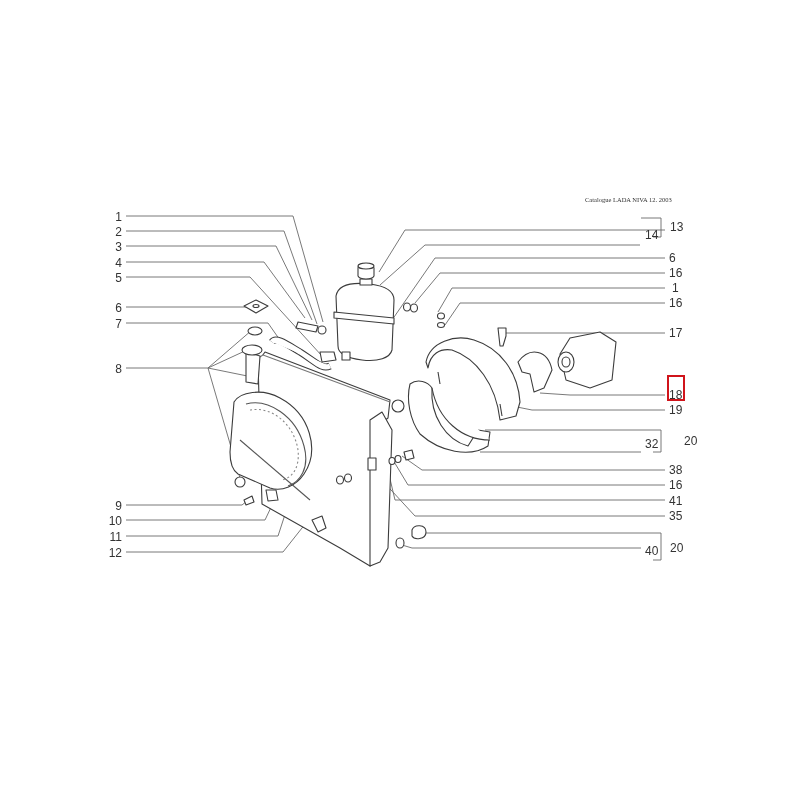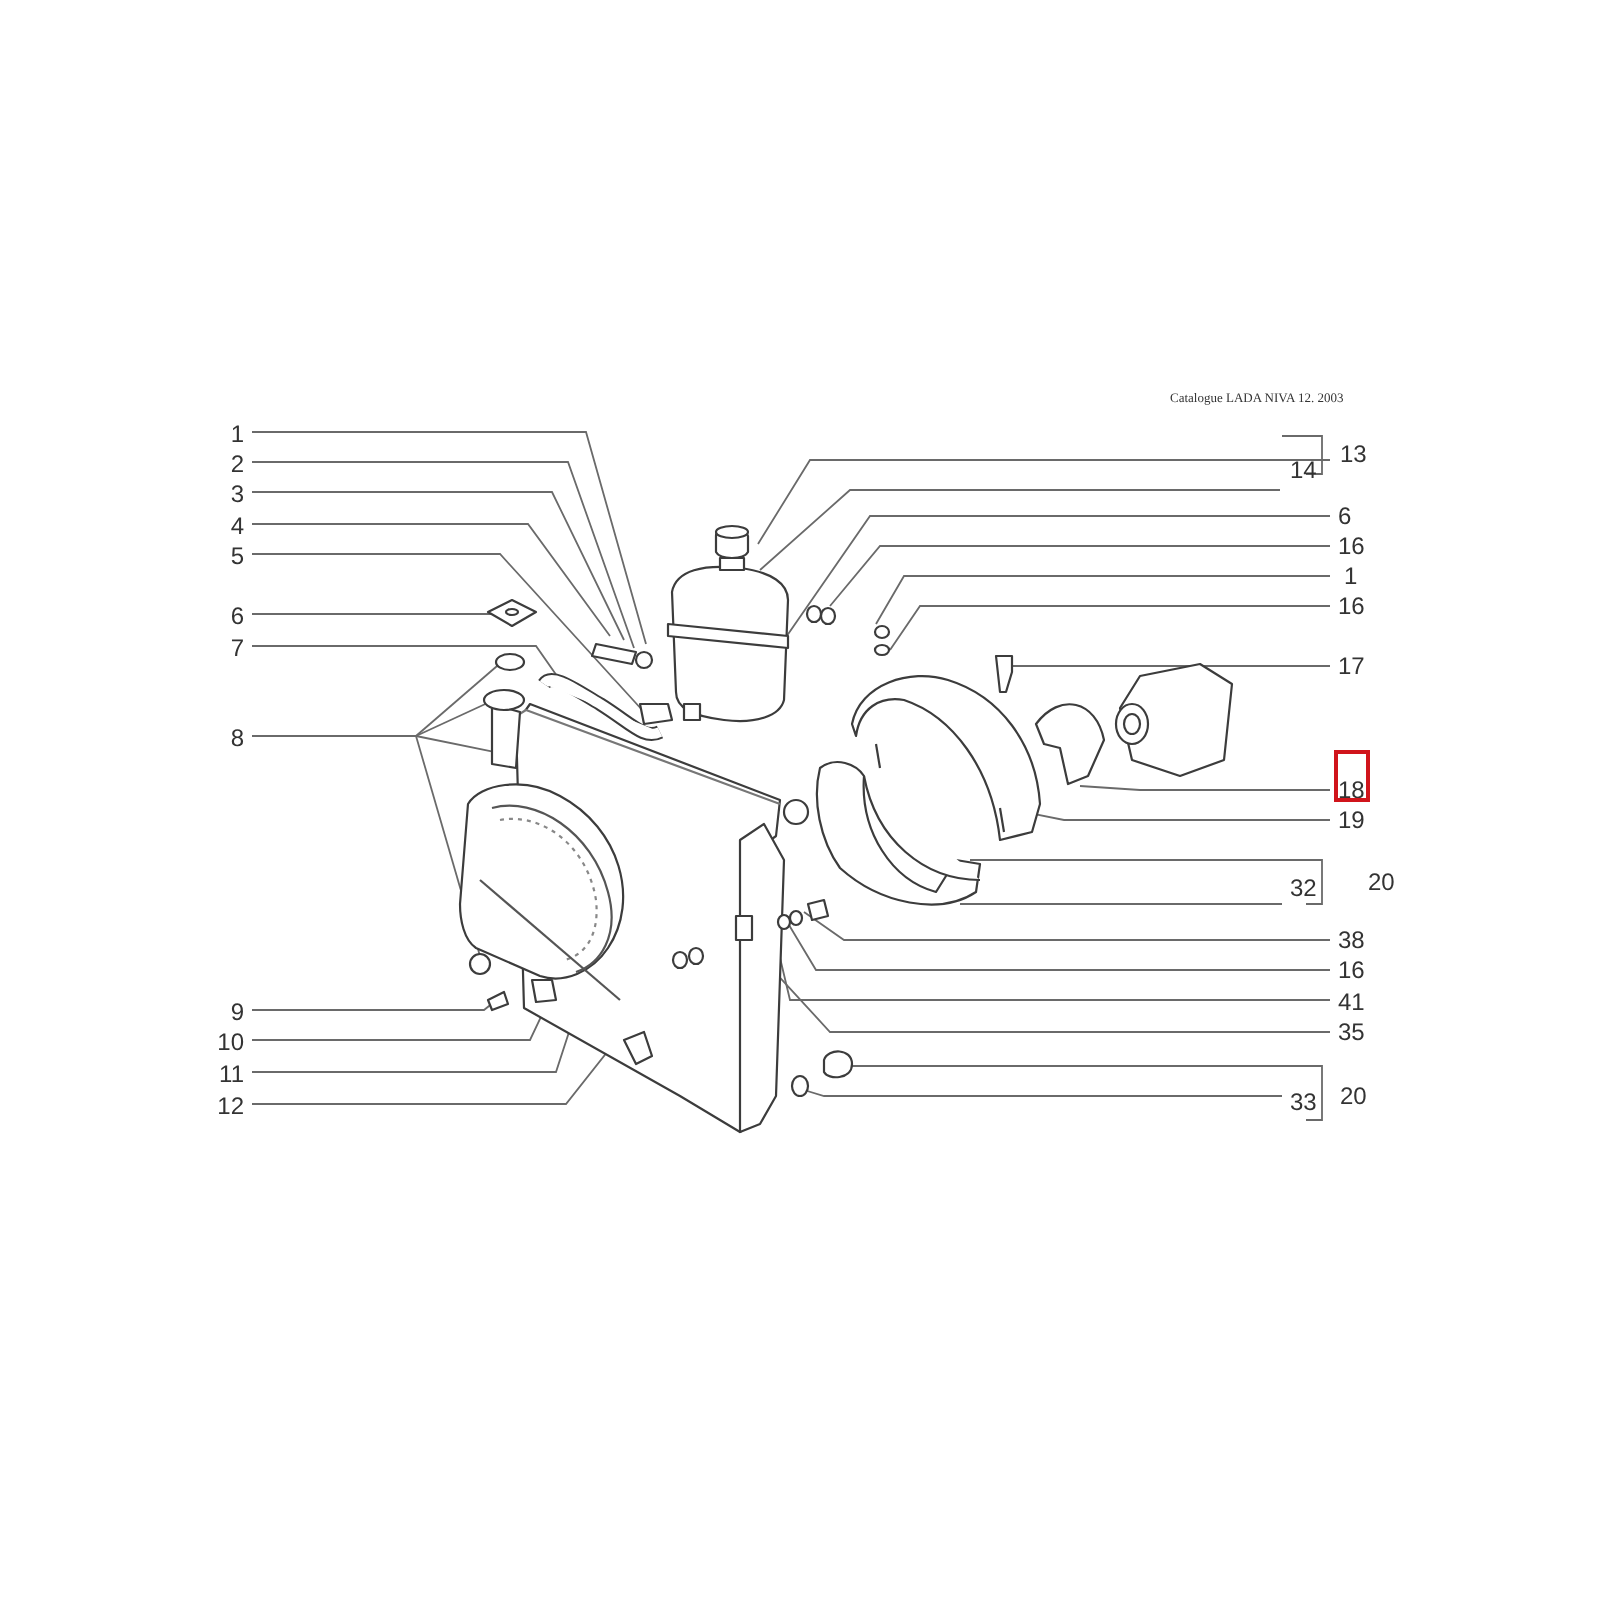--- a/index.html
+++ b/index.html
@@ -148,13 +148,13 @@
 <div class="lbl right" style="left:669px;top:388px">18</div>
 <div class="hl-box" style="left: 667px; top: 375px; width: 18px; height: 26px; border-color: rgb(208, 20, 27);"></div>
 <div class="lbl right" style="left:669px;top:403px">19</div>
 <div class="lbl right" style="left:684px;top:434px">20</div>
 <div class="lbl right" style="left:645px;top:437px">32</div>
 <div class="lbl right" style="left:669px;top:463px">38</div>
 <div class="lbl right" style="left:669px;top:478px">16</div>
 <div class="lbl right" style="left:669px;top:494px">41</div>
 <div class="lbl right" style="left:669px;top:509px">35</div>
 <div class="lbl right" style="left:670px;top:541px">20</div>
-<div class="lbl right" style="left:645px;top:544px">33</div>
+<div class="lbl right" style="left:645px;top:544px">40</div>
 
 </body></html>

